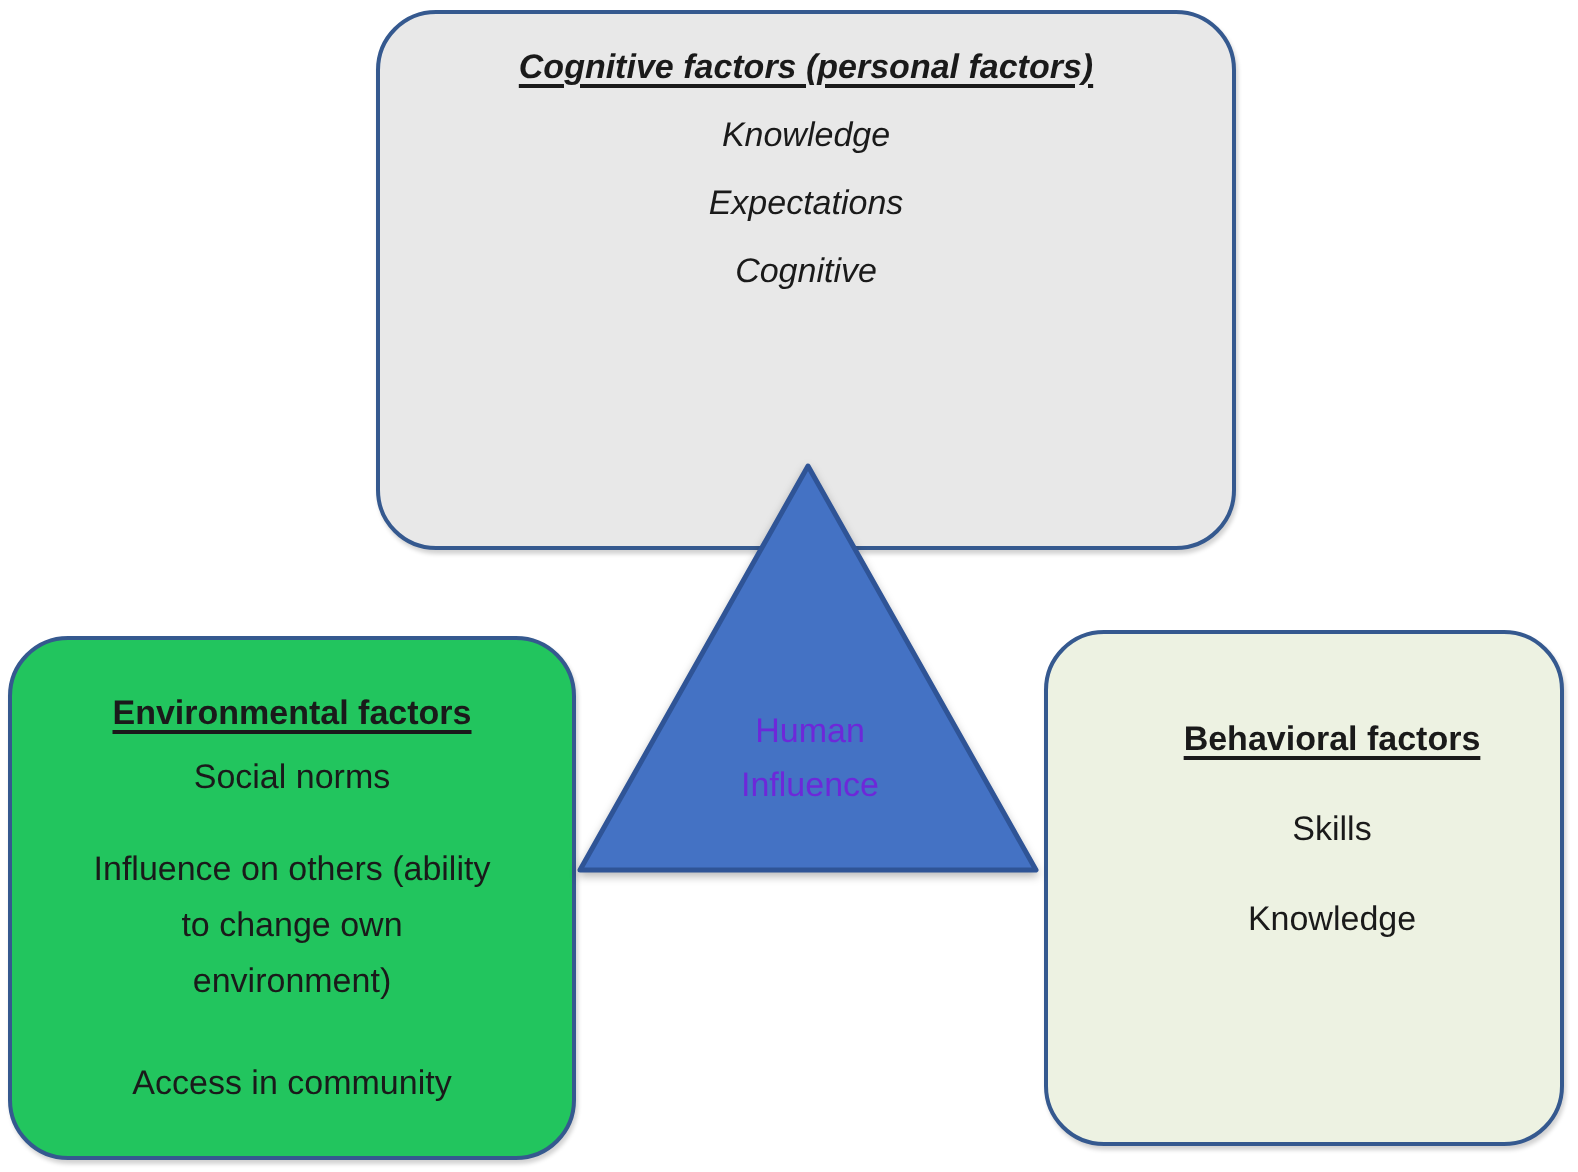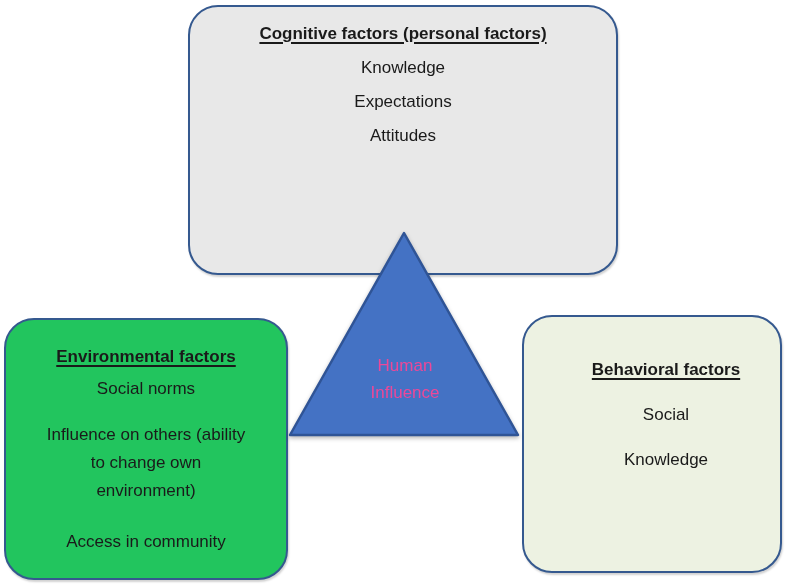--- a/index.html
+++ b/index.html
@@ -20,20 +20,21 @@
     box-shadow: 1px 2px 2px rgba(0,0,0,0.18);
     display: flex;
     flex-direction: column;
     align-items: center;
     text-align: center;
   }
   .box-cognitive {
     left: 188px; top: 5px; width: 430px; height: 270px;
     background: #e8e8e8;
     padding-top: 14px;
+    font-style: italic;
   }
   .box-environmental {
     left: 4px; top: 318px; width: 284px; height: 262px;
     background: #22c55e;
     padding-top: 24px;
   }
   .box-behavioral {
     left: 522px; top: 315px; width: 260px; height: 258px;
     background: #edf2e2;
     padding-top: 40px;
@@ -67,45 +68,45 @@
     width: 236px; height: 210px;
     filter: drop-shadow(0 2px 2px rgba(0,0,0,0.28));
   }
   #triangle-label {
     position: absolute;
     left: 300px; top: 352px;
     width: 210px;
     text-align: center;
     font-size: 17px;
     line-height: 27px;
-    color: #ec4899;
+    color: #6d28d9;
   }
 </style>
 </head>
 <body>
 
 <div id="canvas">
 
   <div class="factor-box box-cognitive">
     <div class="box-title">Cognitive factors (personal factors)</div>
     <div class="box-item">Knowledge</div>
     <div class="box-item">Expectations</div>
-    <div class="box-item">Attitudes</div>
+    <div class="box-item">Cognitive</div>
   </div>
 
   <div class="factor-box box-environmental">
     <div class="box-title">Environmental factors</div>
     <div class="box-item item-social">Social norms</div>
     <div class="box-item item-influence">Influence on others (ability to change own environment)</div>
     <div class="box-item item-access">Access in community</div>
   </div>
 
   <div class="factor-box box-behavioral">
     <div class="box-title">Behavioral factors</div>
-    <div class="box-item">Social</div>
+    <div class="box-item">Skills</div>
     <div class="box-item">Knowledge</div>
   </div>
 
   <svg id="triangle-svg" viewBox="0 0 236 210" xmlns="http://www.w3.org/2000/svg">
     <polygon points="118,4 232,206 4,206" fill="#4472c4" stroke="#2f5496" stroke-width="2.5" stroke-linejoin="round"></polygon>
   </svg>
 
   <div id="triangle-label">
     <div>Human</div>
     <div>Influence</div>

